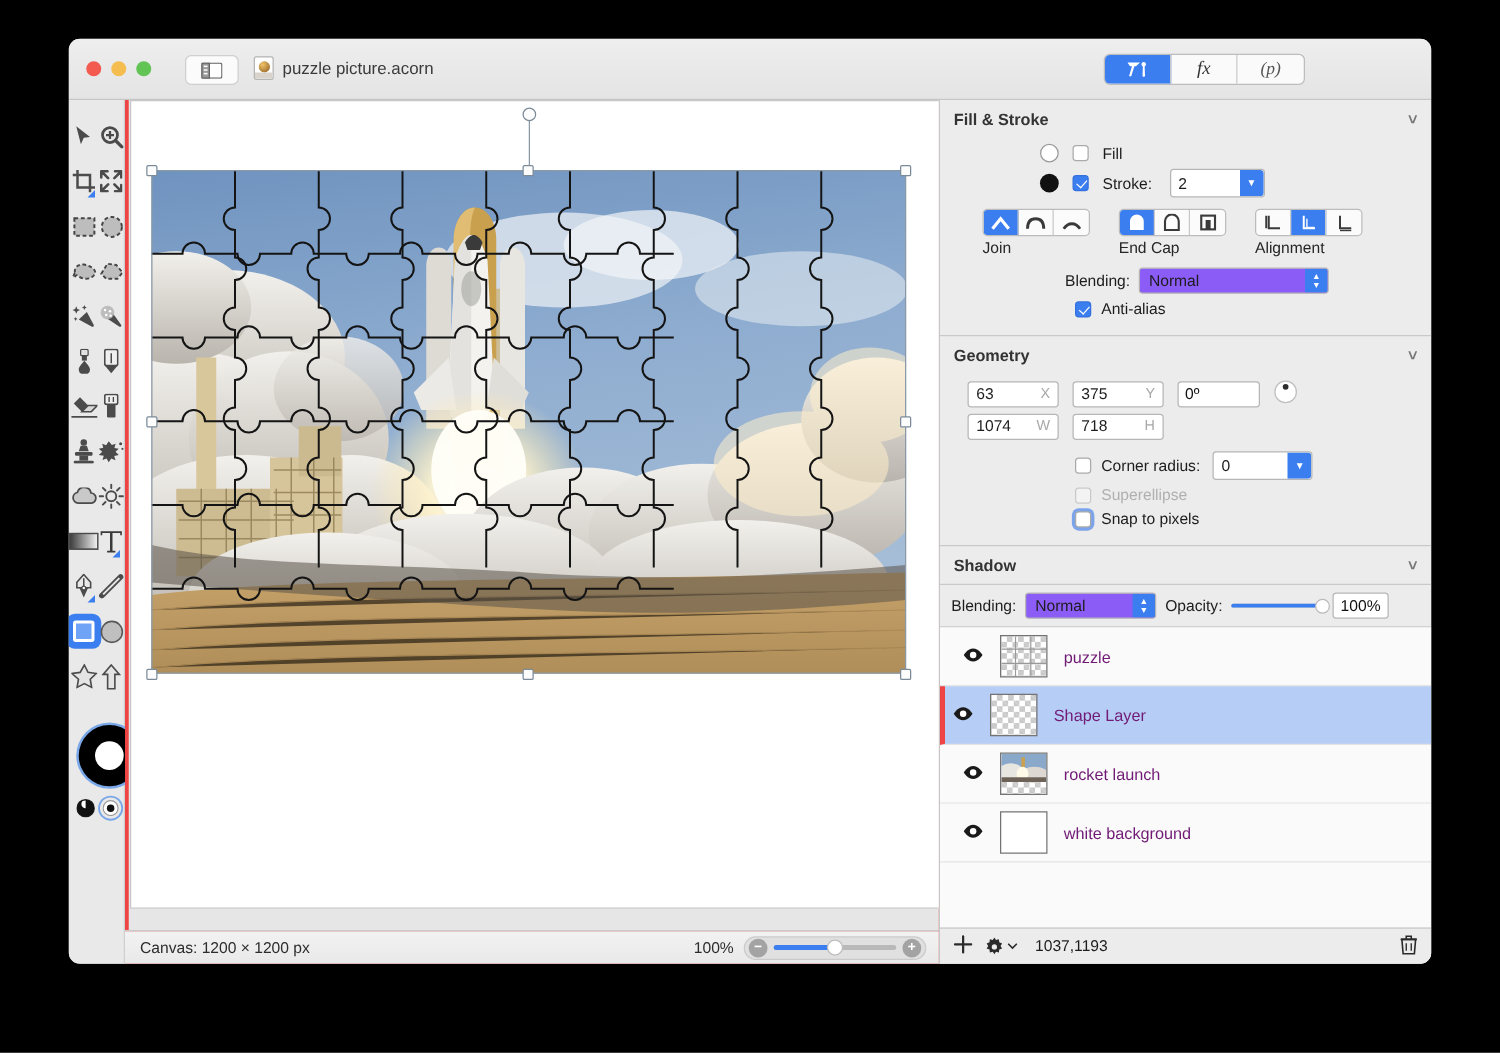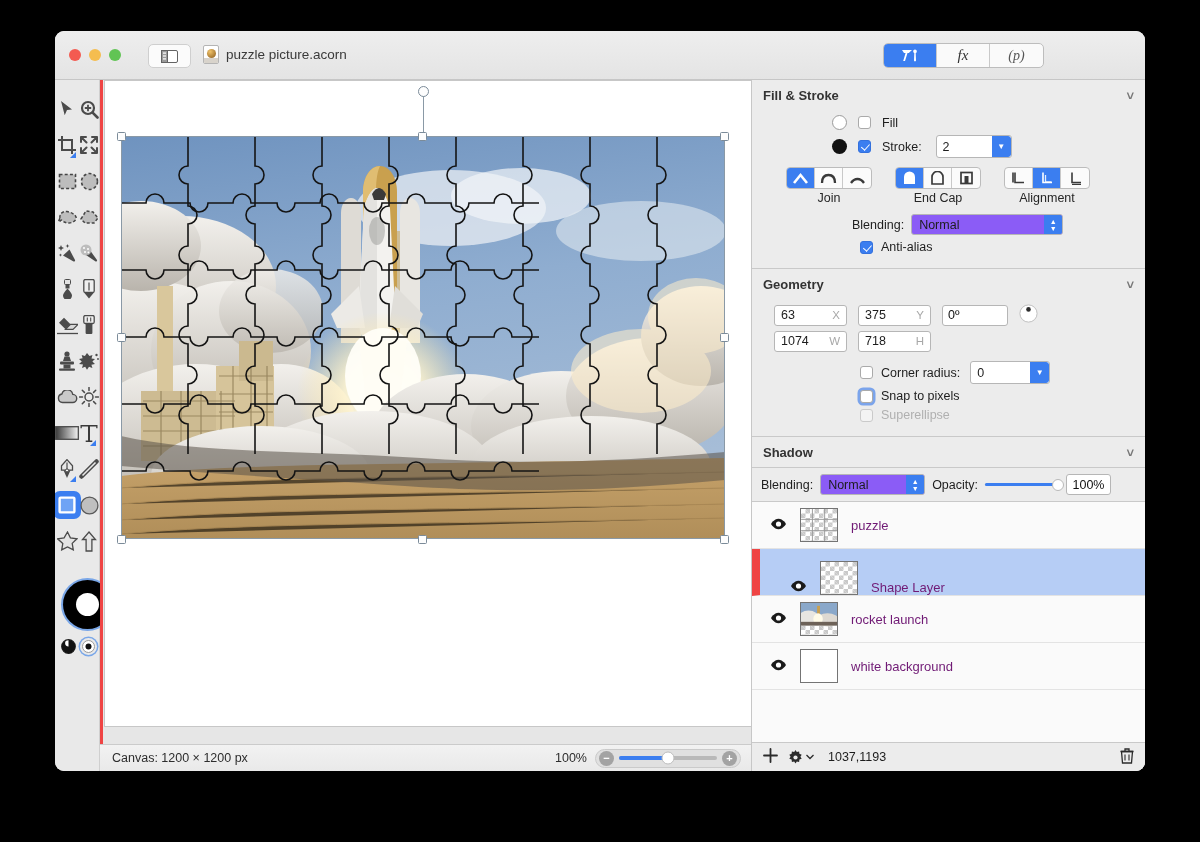--- a/index.html
+++ b/index.html
@@ -231,21 +231,21 @@
   .seg {
     display: flex; border: 1px solid #bcbcbc; border-radius: 4px;
     overflow: hidden; background: #fbfbfb; height: 22px;
   }
   .seg > div {
     width: 28px; display: flex; align-items: center; justify-content: center;
     border-right: 1px solid #c9c9c9;
   }
   .seg > div:last-child { border-right: none; }
   .seg > div.on { background: #3b7ef0; }
-  .seglabel { text-align: center; font-size: 12.5px; color: #262626; margin-top: 2px; }
+  .seglabel { text-align: left; font-size: 12.5px; color: #262626; margin-top: 2px; }
   .geo-field {
     position: relative; width: 73px; height: 21px;
     background: #fff; border: 1px solid #b6b6b6; border-radius: 3px;
   }
   .geo-field .v { position: absolute; left: 6px; top: 2px; font-size: 12.5px; }
   .geo-field .k { position: absolute; right: 6px; top: 3px; font-size: 11.5px; color: #a8a8a8; }
 
   
   .layer-ctl {
     display: flex; align-items: center; gap: 7px;
@@ -258,21 +258,21 @@
   .opac-thumb {
     position: absolute; right: -5px; top: 50%; transform: translateY(-50%);
     width: 12px; height: 12px; border-radius: 50%; background: #fff; border: 1px solid #b9b9b9;
   }
   .layers { flex: 1; background: #fafafa; overflow: hidden; }
   .layer {
     height: 47px; display: flex; align-items: center;
     border-bottom: 1px solid #e3e3e3; padding-left: 18px; gap: 13px;
     background: #fafafa;
   }
-  .layer.sel { background: #b6cdf5; border-left: 8px solid #ef4444; padding-left: 30px; align-items: flex-end; }
+  .layer.sel { background: #b6cdf5; border-left: 4px solid #ef4444; padding-left: 6px; }
   .thumb {
     width: 38px; height: 34px; border: 1px solid #747474; flex: none;
     background-image:
       linear-gradient(45deg, #c9c9c9 25%, transparent 25%, transparent 75%, #c9c9c9 75%),
       linear-gradient(45deg, #c9c9c9 25%, #fff 25%, #fff 75%, #c9c9c9 75%);
     background-size: 9px 9px; background-position: 0 0, 4.5px 4.5px;
     position: relative; overflow: hidden;
   }
   .thumb.white { background: #fff; background-image: none; }
   .layer-name { font-size: 13px; color: #701a75; }
@@ -857,27 +857,27 @@
         <div class="row" style="padding-left:108px; gap:8px; margin-top:9px;">
           <span class="cbox"></span>
           <span>Corner radius:</span>
           <span class="combo" style="width:80px; margin-left:2px;">
             <span class="val">0</span>
             <span class="stepper-btn">▼</span>
           </span>
         </div>
 
         <div class="row" style="padding-left:108px; gap:8px;">
+          <span class="cbox dim"></span>
+          <span style="color:#b0b0b0">Superellipse</span>
+        </div>
+
+        <div class="row" style="padding-left:108px; gap:8px;">
           <span class="cbox focus"></span>
           <span>Snap to pixels</span>
-        </div>
-
-        <div class="row" style="padding-left:108px; gap:8px;">
-          <span class="cbox dim"></span>
-          <span style="color:#b0b0b0">Superellipse</span>
         </div>
       </div>
 
       <div style="border-bottom:1px solid #c9c9c9;">
         <div class="sec-head">
           <span>Shadow</span>
           <span class="chev">˅</span>
         </div>
       </div>
 

